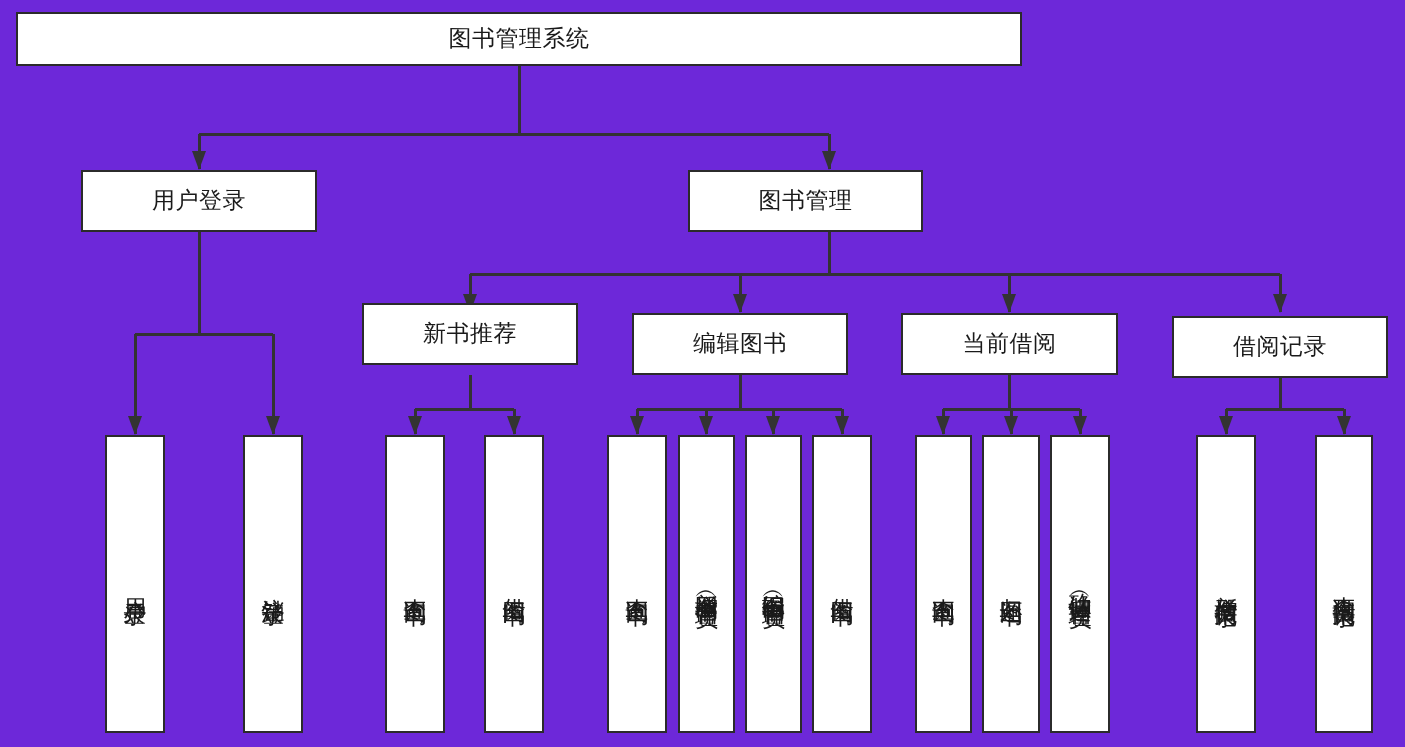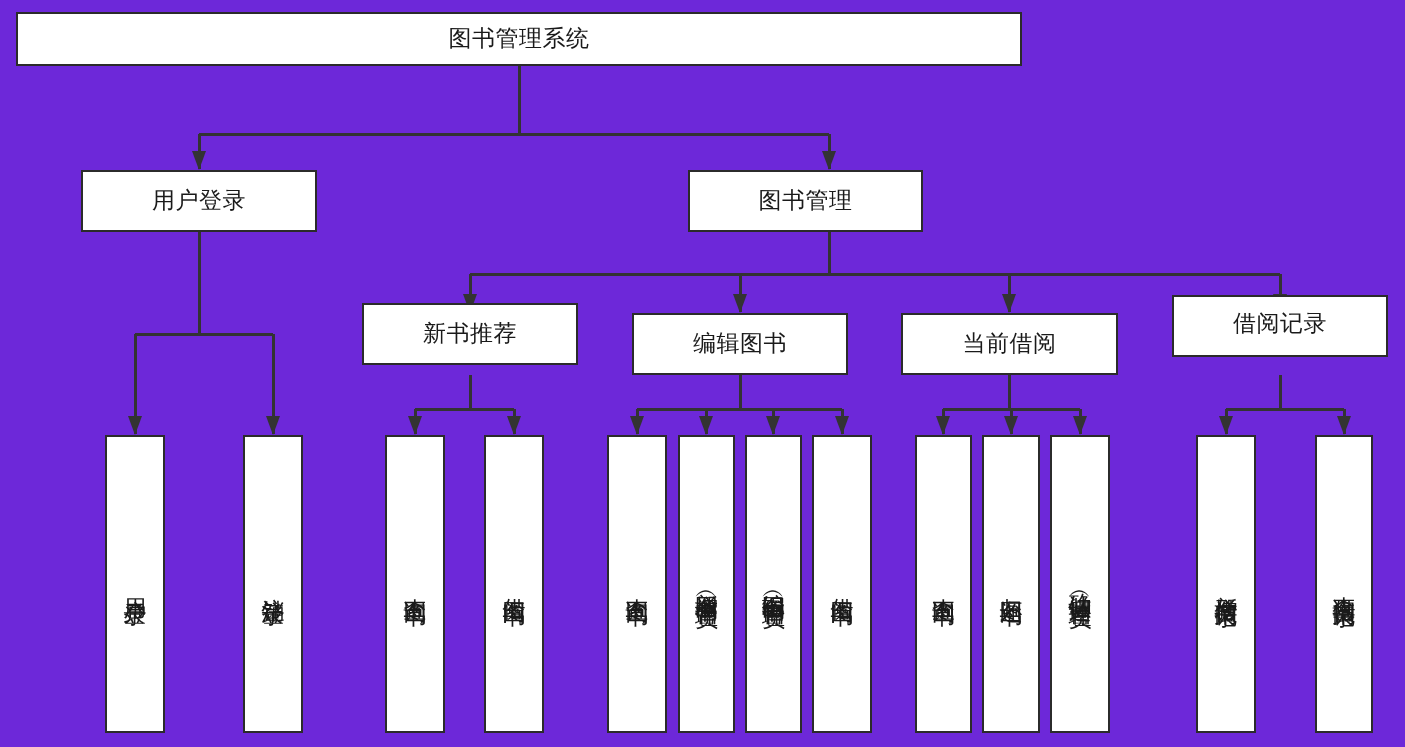--- a/index.html
+++ b/index.html
@@ -128,21 +128,21 @@
       </div>
       <div class="node-box horizontal" style="left: 362px; top: 303px; width: 216px; height: 62px; border-color: rgb(43, 43, 43);">
         <span class="node-label" style="color: rgb(26, 26, 26);">新书推荐</span>
       </div>
       <div class="node-box horizontal" style="left: 632px; top: 313px; width: 216px; height: 62px; border-color: rgb(43, 43, 43);">
         <span class="node-label" style="color: rgb(26, 26, 26);">编辑图书</span>
       </div>
       <div class="node-box horizontal" style="left: 901px; top: 313px; width: 217px; height: 62px; border-color: rgb(43, 43, 43);">
         <span class="node-label" style="color: rgb(26, 26, 26);">当前借阅</span>
       </div>
-      <div class="node-box horizontal" style="left: 1172px; top: 295px; width: 216px; height: 62px; border-color: rgb(43, 43, 43); font-family: Liberation Mono, monospace;">
+      <div class="node-box horizontal" style="left: 1172px; top: 316px; width: 216px; height: 62px; border-color: rgb(43, 43, 43);">
         <span class="node-label" style="color: rgb(26, 26, 26);">借阅记录</span>
       </div>
       <div class="node-box vertical" style="left: 105px; top: 435px; width: 60px; height: 298px; border-color: rgb(43, 43, 43);">
         <span class="node-label" style="color: rgb(26, 26, 26);">用户登录</span>
       </div>
       <div class="node-box vertical" style="left: 243px; top: 435px; width: 60px; height: 298px; border-color: rgb(43, 43, 43);">
         <span class="node-label" style="color: rgb(26, 26, 26);">注销登录</span>
       </div>
       <div class="node-box vertical" style="left: 385px; top: 435px; width: 60px; height: 298px; border-color: rgb(43, 43, 43);">
         <span class="node-label" style="color: rgb(26, 26, 26);">查询图书</span>

